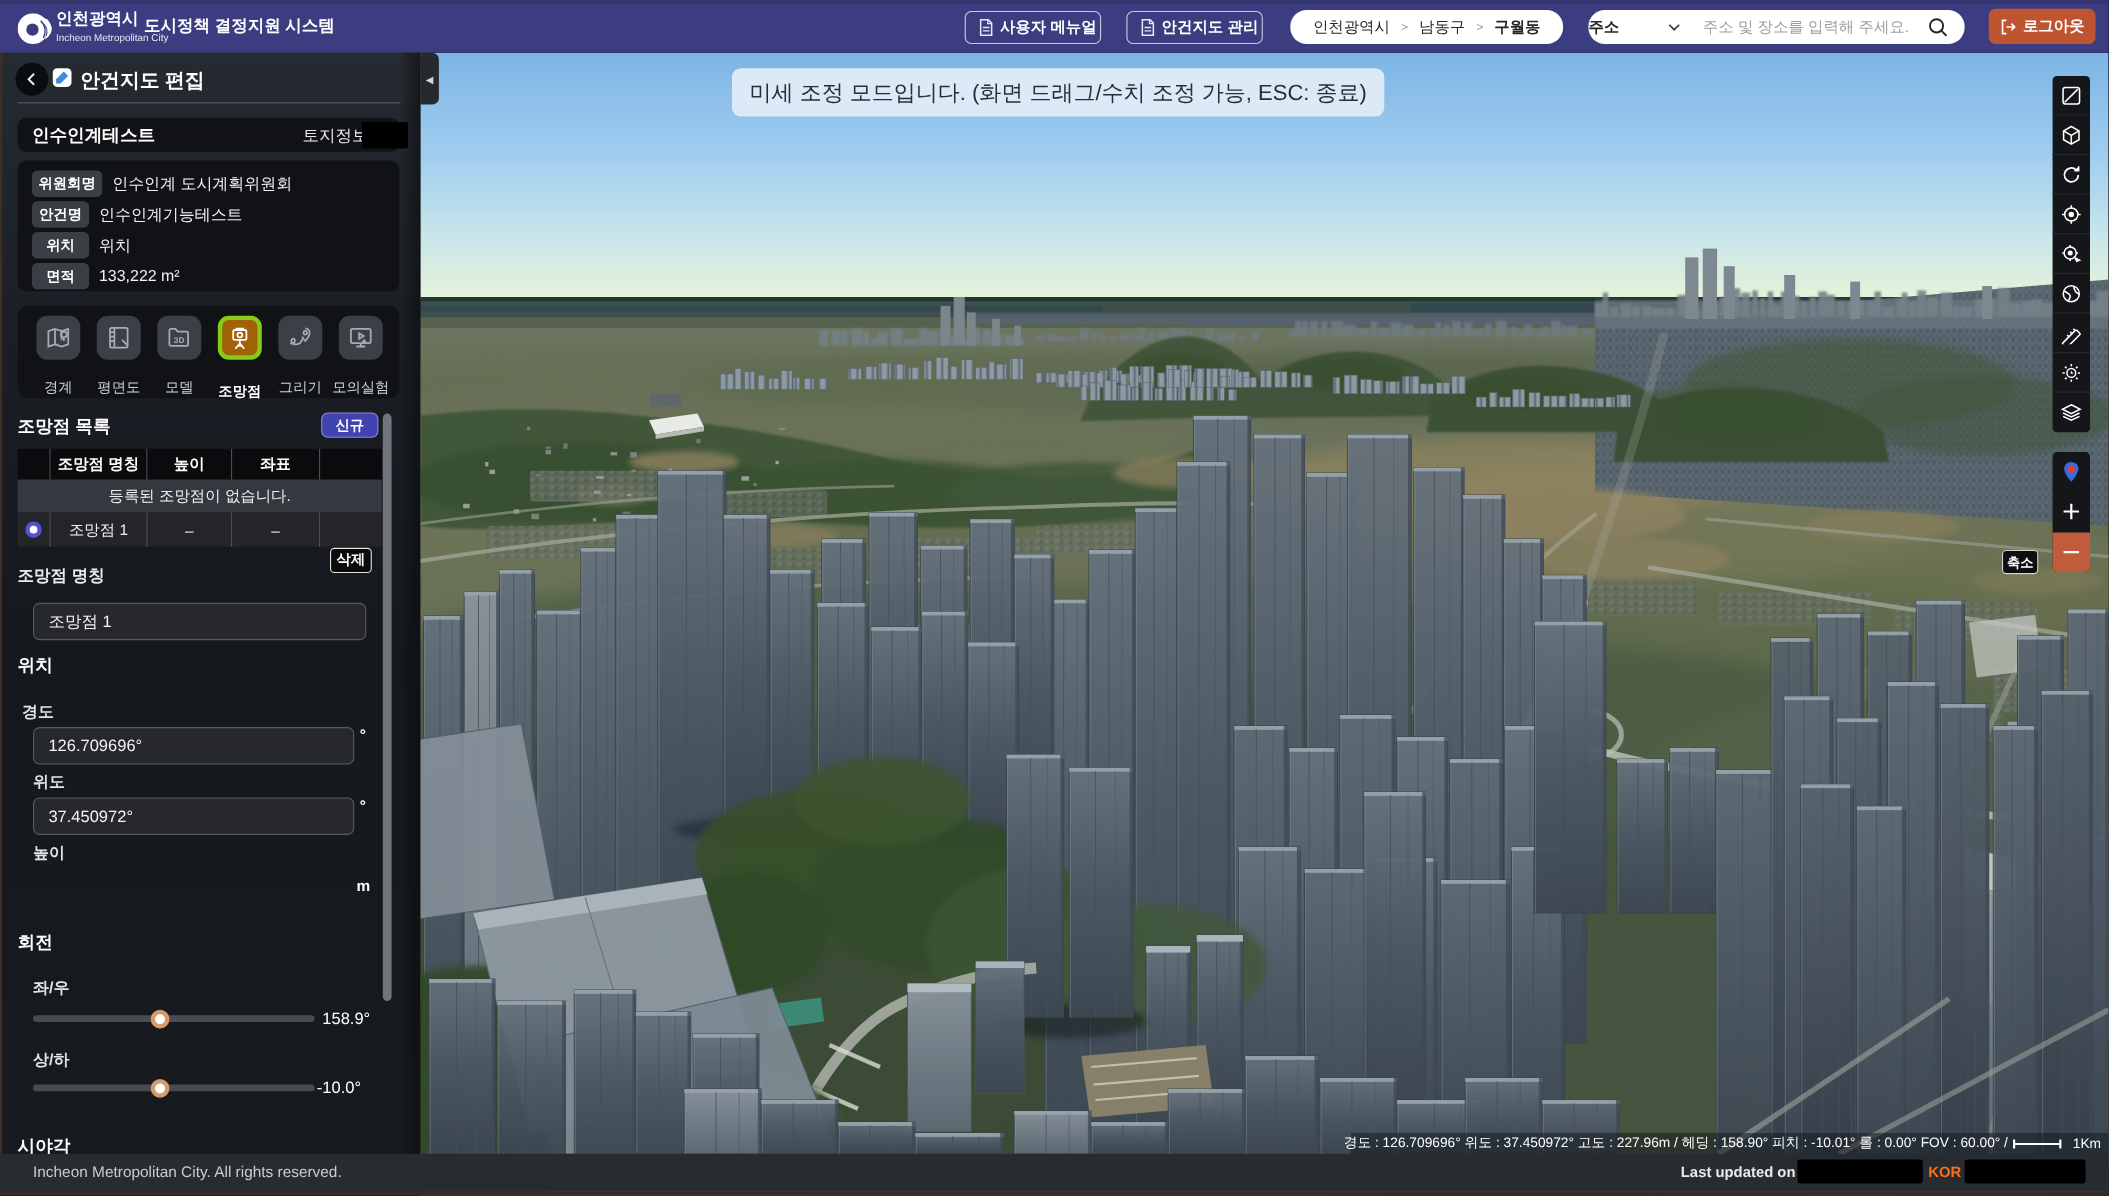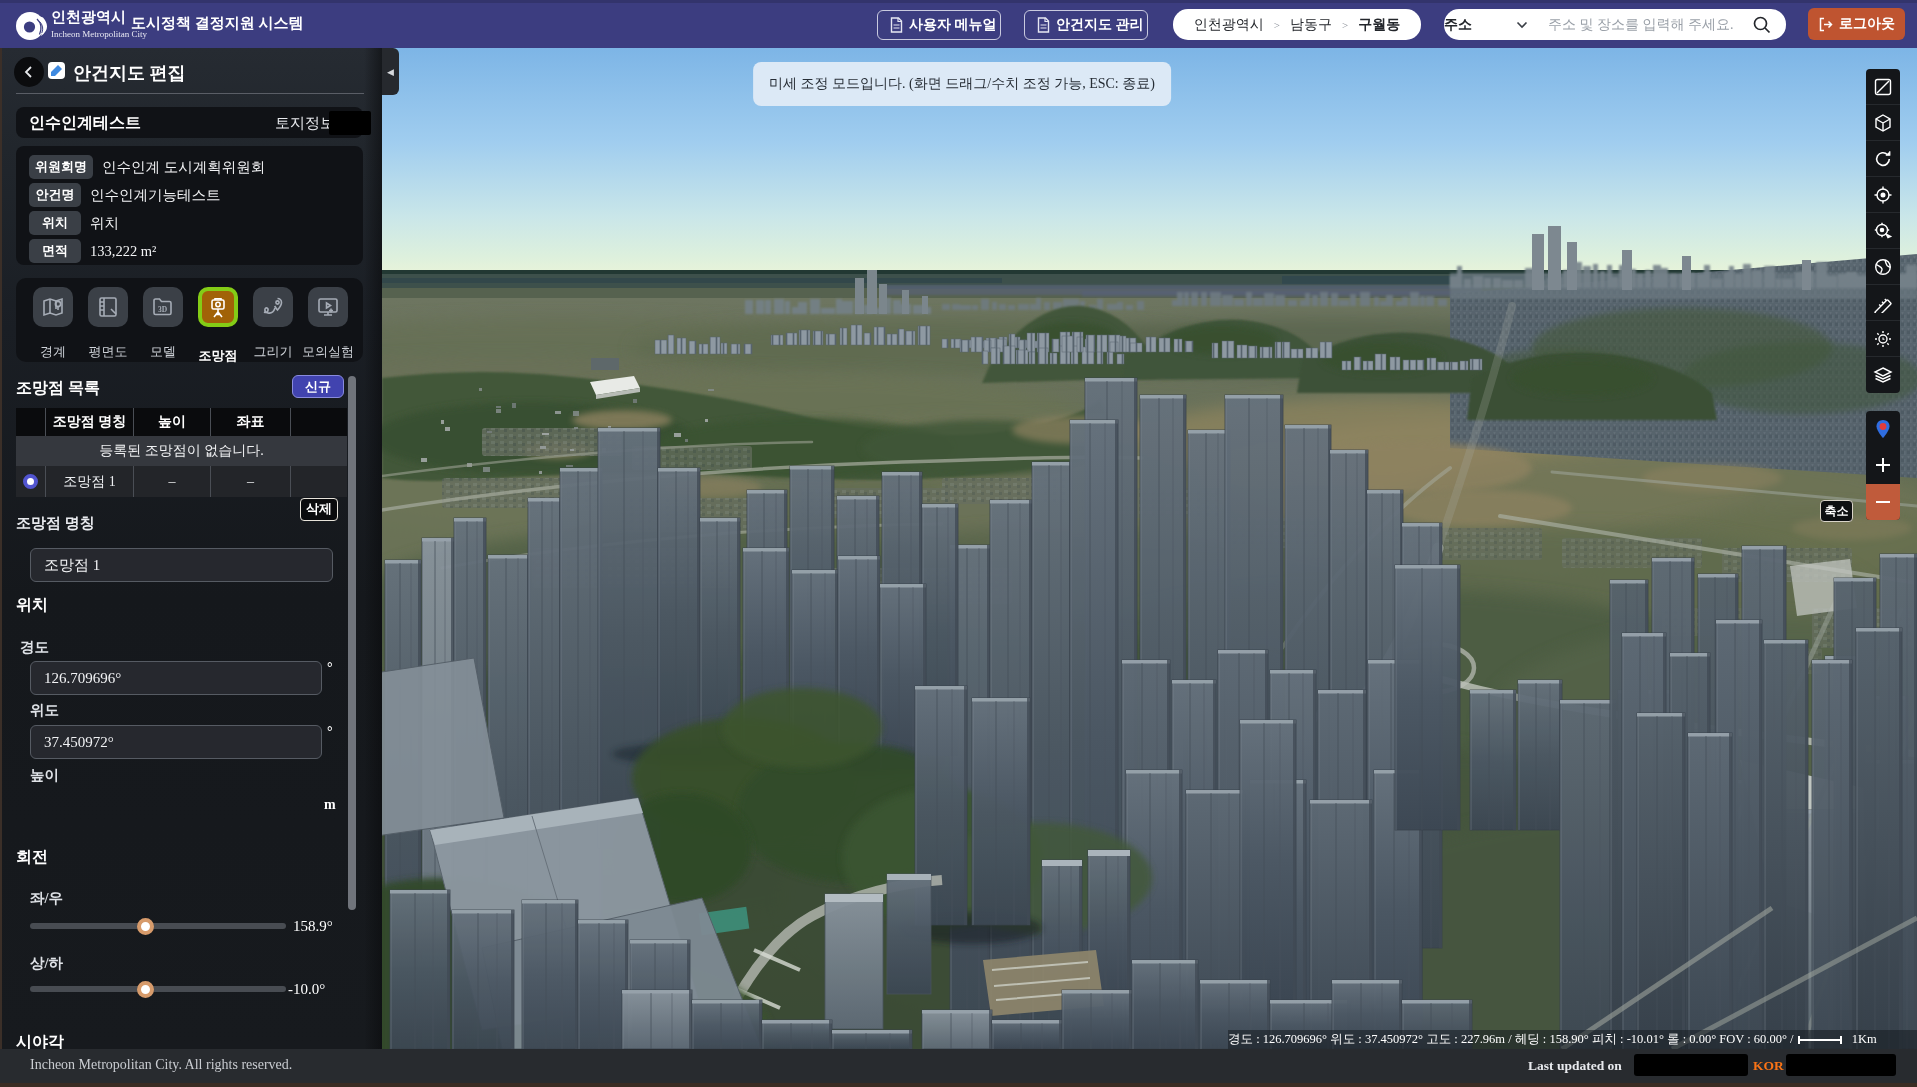--- a/index.html
+++ b/index.html
@@ -1,49 +1,49 @@
 <!DOCTYPE html>
 <html><head>
 <meta charset="utf-8">
 <style>
 *{margin:0;padding:0;box-sizing:border-box;}
 html,body{width:1917px;height:1087px;overflow:hidden;background:#17191d;font-family:"Liberation Sans",sans-serif;}
-#app{position:relative;width:1917px;height:767px;font-family:Liberation Serif, serif;}
+#app{position:relative;width:1917px;height:767px;}
 
 #hdr{position:absolute;left:0;top:0;width:1917px;height:48px;background:#3c3d80;border-top:3px solid #33346c;}
 #logo{position:absolute;left:16px;top:9px;width:34px;height:32px;}
 #logo svg{position:absolute;left:0;top:0;}
 .citykr{position:absolute;left:51px;top:5px;color:#fff;font-size:15px;font-weight:700;white-space:nowrap;}
 .cityen{position:absolute;left:51px;top:26px;color:#e8e8f2;font-size:9px;}
 .apptitle{position:absolute;left:131px;top:11px;color:#fff;font-size:15px;font-weight:700;white-space:nowrap;}
 .hbtn{position:absolute;top:7px;height:30px;white-space:nowrap;border:1px solid #c9cadf;border-radius:6px;color:#fff;font-size:14px;font-weight:600;display:flex;align-items:center;gap:6px;padding:0 12px;}
 #hbtn1{left:877px;width:124px;}
 #hbtn2{left:1024px;width:124px;}
 #crumb{position:absolute;left:1173px;top:6px;width:248px;height:31px;background:#fff;border-radius:15px;display:flex;align-items:center;justify-content:center;gap:10px;font-size:14px;color:#23262b;}
 #crumb .sep{color:#8a8f98;font-size:11px;}
 #search{position:absolute;left:1444px;top:6px;width:342px;height:31px;background:#fff;border-radius:15px;display:flex;align-items:center;}
 #search .sel{font-size:14px;color:#23262b;font-weight:600;width:72px;}
 #search .ph{font-size:14px;color:#9aa0a8;flex:1;padding-left:14px;white-space:nowrap;overflow:hidden;}
 #logout{position:absolute;left:1808px;top:5px;width:97px;height:32px;background:#bf5430;border-radius:6px;color:#fff;font-size:14px;font-weight:700;display:flex;align-items:center;justify-content:center;gap:6px;}
 
 #map{position:absolute;left:382px;top:48px;width:1535px;height:1039px;overflow:hidden;}
 
-#pill{position:absolute;left:962px;transform:translateX(-50%);top:62px;height:44px;white-space:nowrap;padding:0 16px;background:#dce9f6;border-radius:8px;display:flex;align-items:center;justify-content:center;color:#272e36;font-size:14px;font-weight:500;z-index:30;}
+#pill{position:absolute;left:962px;transform:translateX(-50%);top:62px;height:44px;white-space:nowrap;padding:0 16px;background:#dce9f6;border-radius:8px;display:flex;align-items:center;justify-content:center;color:#272e36;font-size:20px;font-weight:500;z-index:30;}
 
 #ctab{position:absolute;left:382px;top:48px;width:17px;height:47px;background:#26292e;border-radius:0 6px 6px 0;z-index:31;color:#d6d9dd;font-size:9px;display:flex;align-items:center;justify-content:center;}
 
 #rtb{position:absolute;left:1866px;top:69px;width:34px;height:324px;background:#141619;border-radius:4px;z-index:32;}
 #rtb .tb{width:34px;height:36px;display:flex;align-items:center;justify-content:center;border-bottom:1px solid #26292d;}
 #rtb .tb:last-child{border-bottom:none;}
 #rtb2{position:absolute;left:1866px;top:411px;width:34px;height:109px;background:#141619;border-radius:4px;z-index:32;}
 #rtb2 .tb{width:34px;height:36px;display:flex;align-items:center;justify-content:center;}
 #zminus{position:absolute;left:1866px;top:484px;width:34px;height:36px;background:#c05b3b;border-radius:0 0 4px 4px;z-index:33;display:flex;align-items:center;justify-content:center;}
 #tip{position:absolute;left:1820px;top:500px;width:33px;height:22px;background:#0d0f11;border:1px solid #d8d3c8;border-radius:4px;color:#fff;font-size:12px;font-weight:700;display:flex;align-items:center;justify-content:center;z-index:34;}
 
-#coord{position:absolute;left:1228px;top:1030px;width:689px;height:19px;background:rgba(22,27,33,0.55);z-index:29;color:#fff;font-size:12.5px;display:flex;align-items:center;white-space:nowrap;}
+#coord{position:absolute;left:1228px;top:1030px;width:689px;height:19px;background:rgba(22,27,33,0.55);z-index:29;color:#fff;font-size:12.5px;display:flex;align-items:center;justify-content:flex-end;white-space:nowrap;}
 
 #ftr{position:absolute;left:0;top:1049px;width:1917px;height:34px;background:#282b2f;z-index:40;color:#c9ccd1;font-size:14px;}
 #fbottom{position:absolute;left:0;top:1083px;width:1917px;height:4px;background:#3a2c23;z-index:40;}
 
 #lp{position:absolute;left:0;top:48px;width:382px;height:1001px;background:linear-gradient(180deg,#262b32 0%,#21262c 10%,#1a1e24 28%,#15181c 55%,#171a1e 100%);z-index:20;}
 #lp .shade{position:absolute;right:0;top:0;width:18px;height:100%;background:linear-gradient(90deg,rgba(23,25,29,0),rgba(10,11,13,0.6));}
 .backbtn{position:absolute;left:14px;top:9px;width:30px;height:30px;border-radius:50%;background:#0b0c0e;color:#e8eaed;display:flex;align-items:center;justify-content:center;}
 .edico{position:absolute;left:48px;top:14px;width:17px;height:17px;border-radius:4px;background:#fff;}
 .ptitle{position:absolute;left:73px;top:13px;color:#fff;font-size:18px;font-weight:700;}
 .pdiv{position:absolute;left:16px;top:45px;width:348px;height:1px;background:#5a5e66;}

